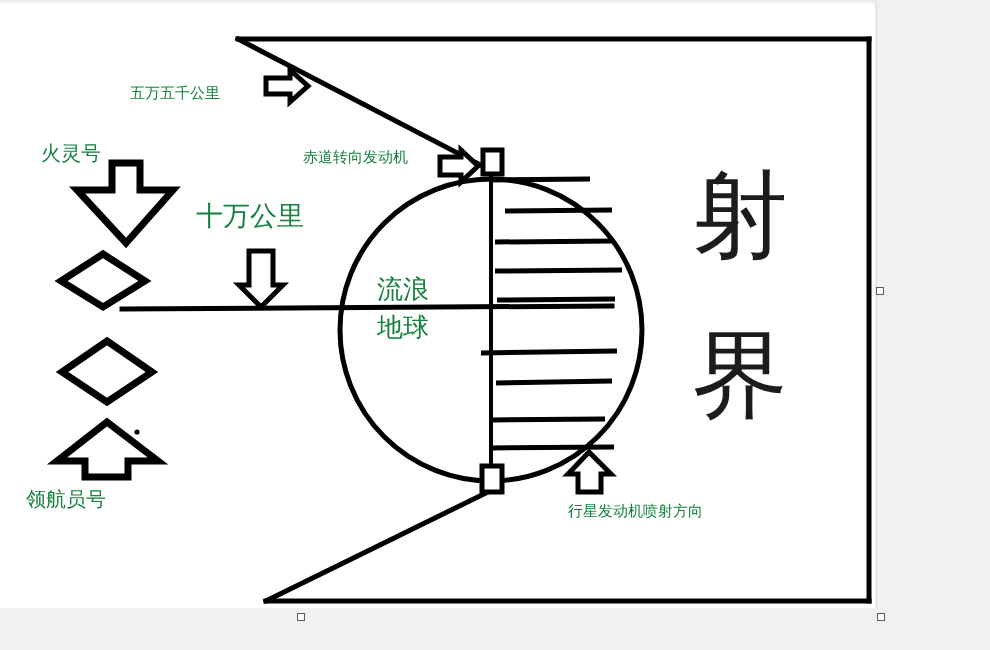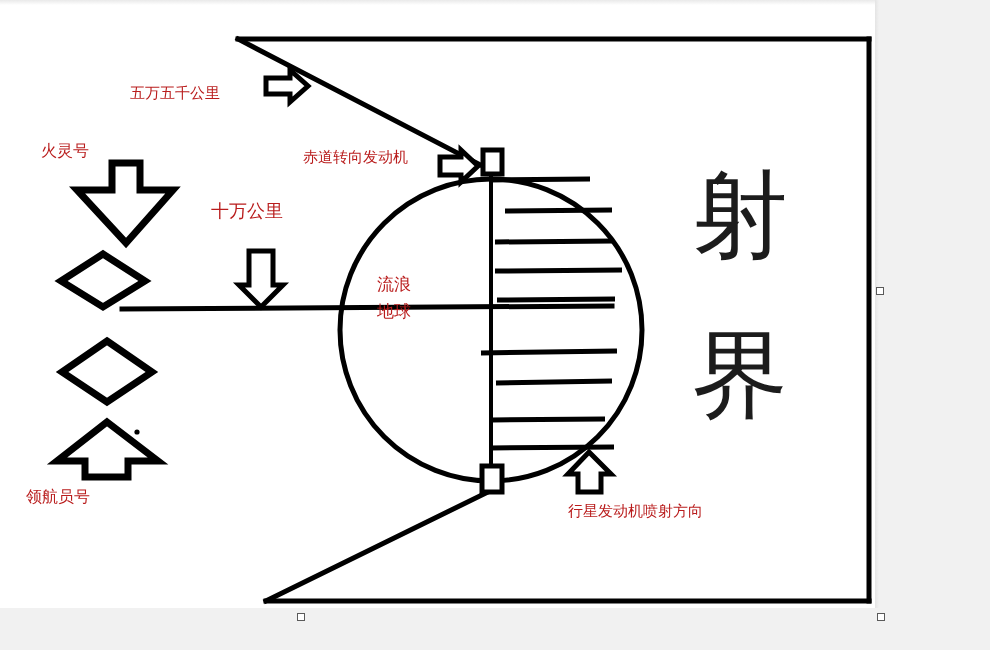--- a/index.html
+++ b/index.html
@@ -45,30 +45,30 @@
     height: 608px;
     background: linear-gradient(to right, #e4e4e4, #f1f1f1);
   }
   #canvas-svg {
     position: absolute;
     left: 0;
     top: 0;
   }
   .lbl {
     position: absolute;
-    color: #b91c1c;
+    color: #15803d;
     white-space: nowrap;
     line-height: 1;
     font-family: "DejaVu Sans", "Liberation Sans", sans-serif;
   }
   .lbl-sm   { font-size: 15px; }
-  .lbl-md   { font-size: 18px; margin-left: 15px; }
-  .lbl-lg   { font-size: 16px; }
+  .lbl-md   { font-size: 27px; }
+  .lbl-lg   { font-size: 20px; }
   .lbl-huge { font-size: 96px; color: #1c1c1c; font-weight: 400; }
-  .lbl-circ { font-size: 17px; }
+  .lbl-circ { font-size: 26px; }
   .handle {
     position: absolute;
     width: 8px;
     height: 8px;
     background: #ffffff;
     border: 1px solid #5a5a5a;
     box-sizing: border-box;
   }
 </style>
 </head>
@@ -138,21 +138,21 @@
   <div class="lbl lbl-sm" style="left:130px; top:86px;">五万五千公里</div>
 
   <div class="lbl lbl-lg" style="left:41px; top:143px;">火灵号</div>
 
   <div class="lbl lbl-md" style="left:196px; top:202px;">十万公里</div>
 
   <div class="lbl lbl-sm" style="left:303px; top:150px;">赤道转向发动机</div>
 
   <div class="lbl lbl-circ" style="left:377px; top:276px;">流浪</div>
 
-  <div class="lbl lbl-circ" style="left:377px; top:303px;">地球</div>
+  <div class="lbl lbl-circ" style="left:377px; top:314px;">地球</div>
 
   <div class="lbl lbl-lg" style="left:26px; top:489px;font-family:Liberation Serif, serif;">领航员号</div>
 
   <div class="lbl lbl-sm" style="left:568px; top:504px;">行星发动机喷射方向</div>
 
   <div class="lbl lbl-huge" style="left:692px; top:167px;">射</div>
 
   <div class="lbl lbl-huge" style="left:692px; top:327px;">界</div>
 
   <div class="handle" id="h0" style="left: 876px; top: 287px;"></div>

